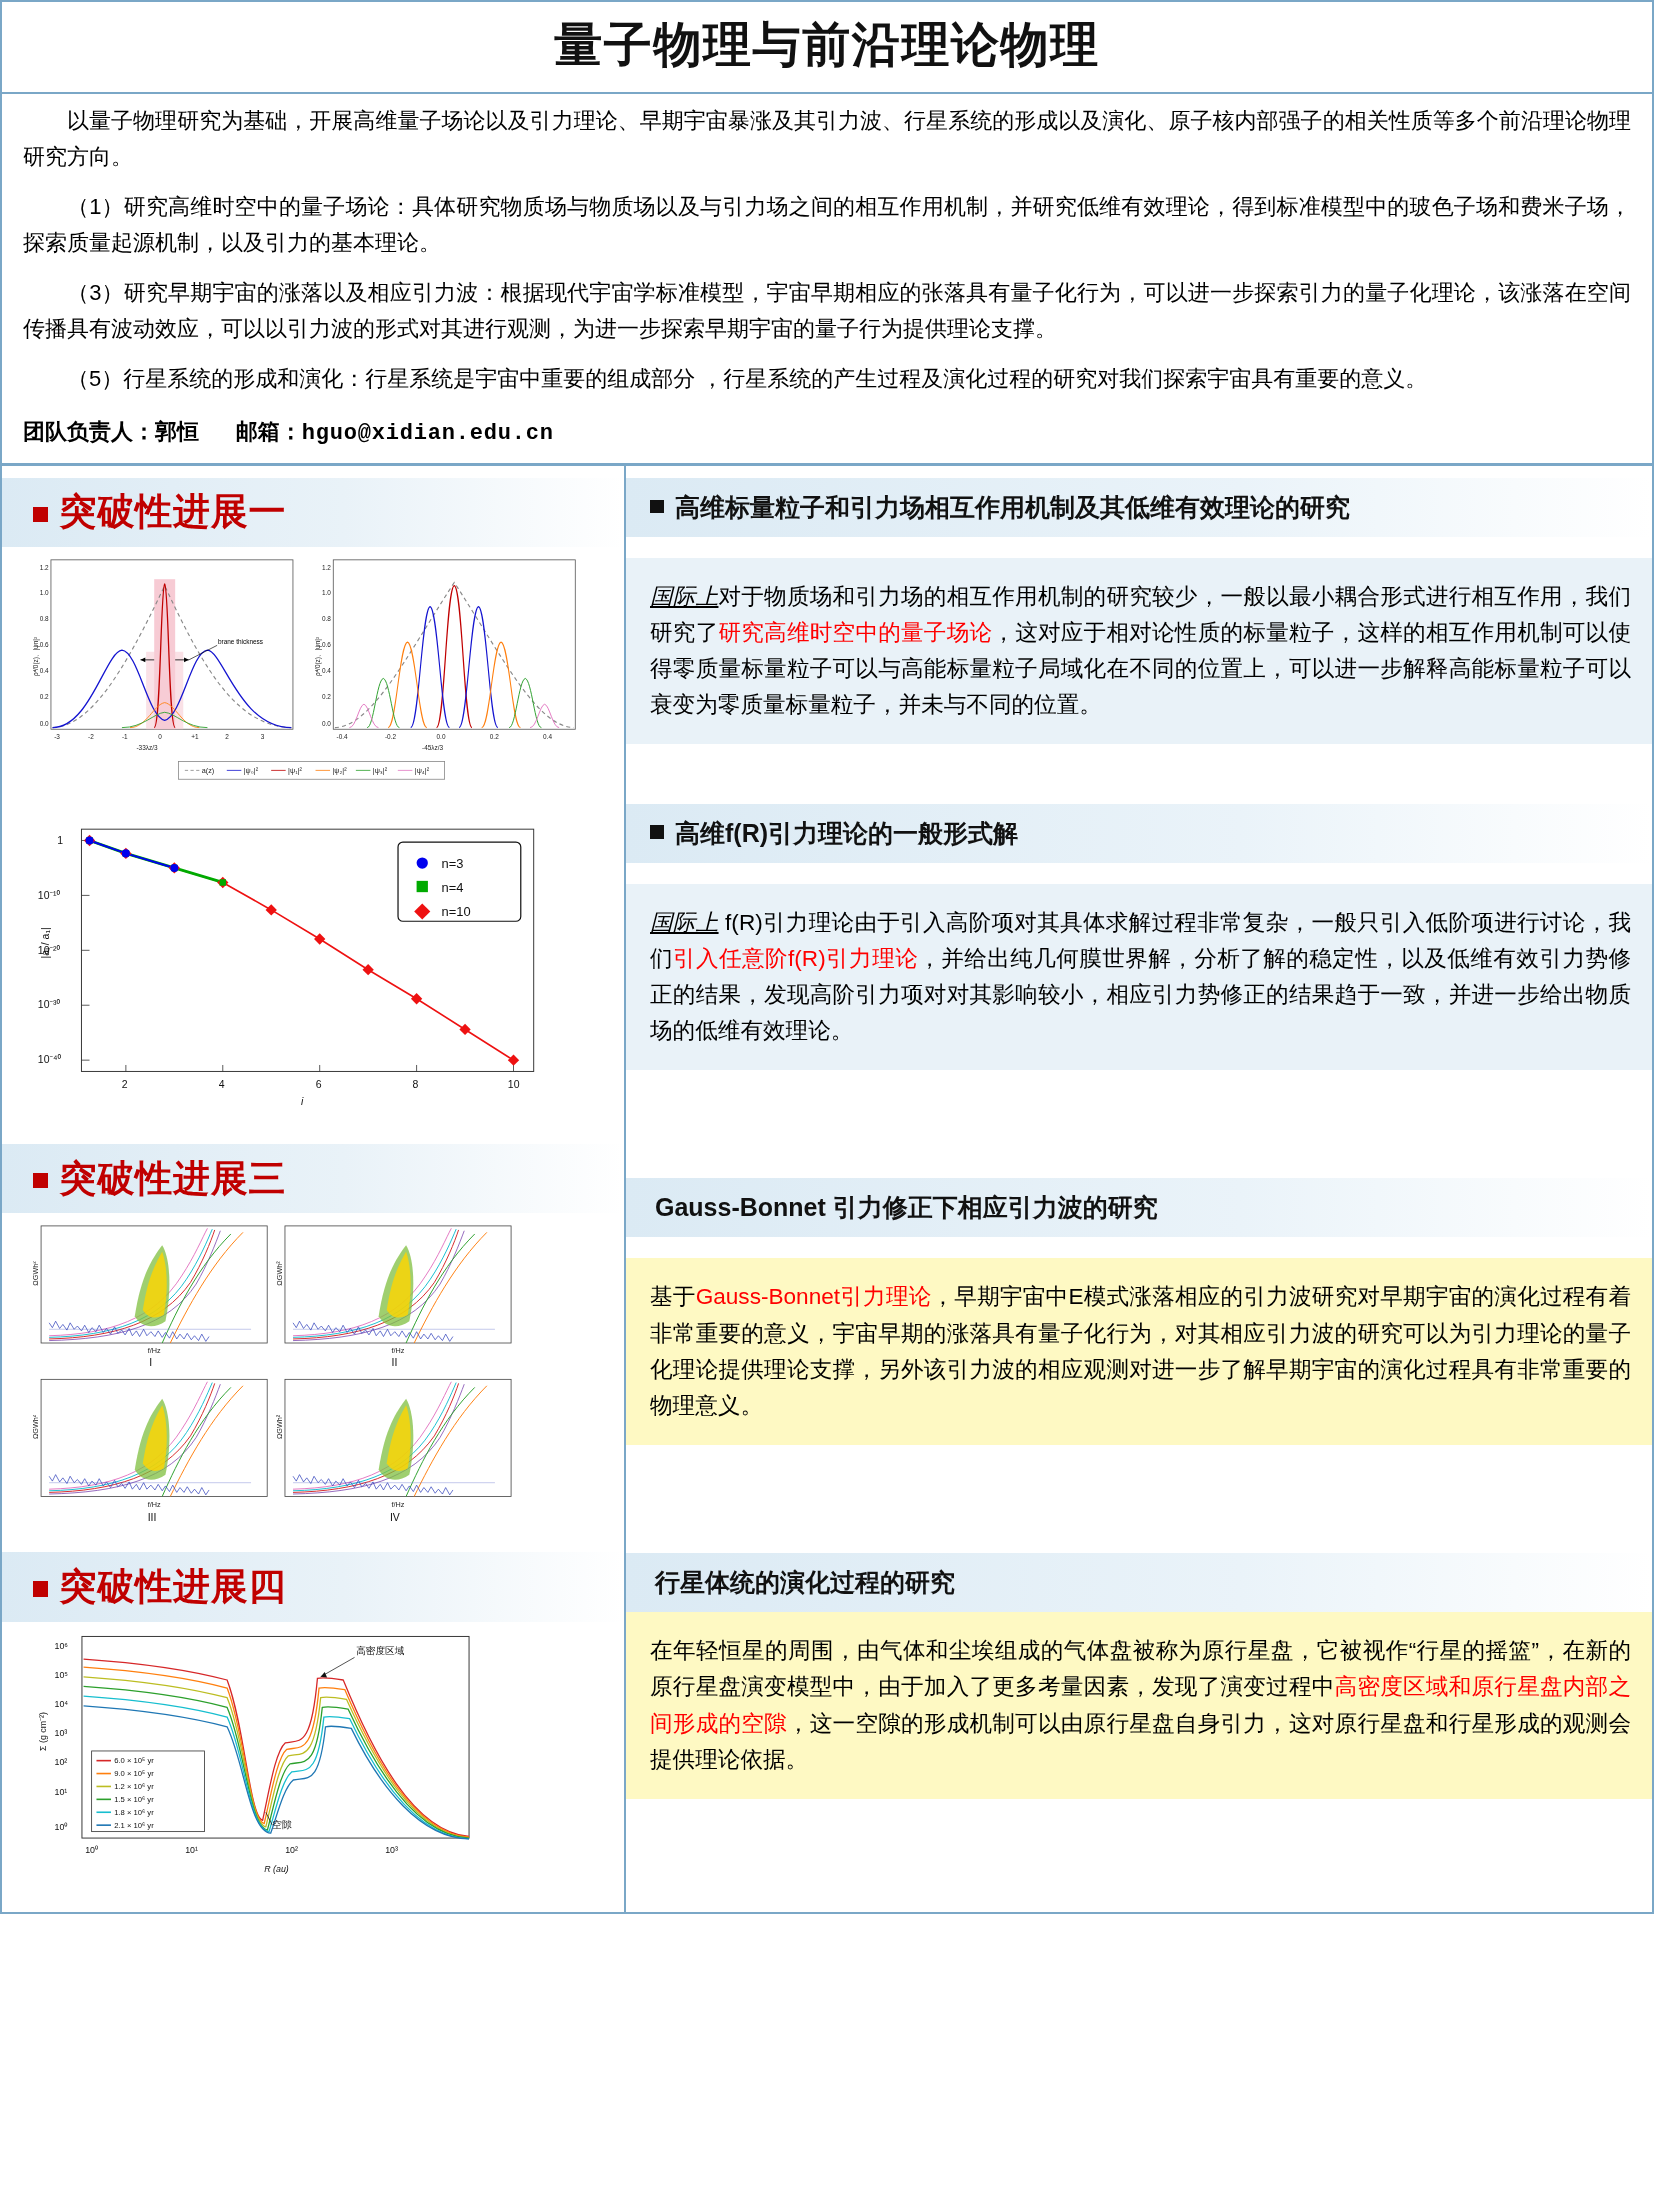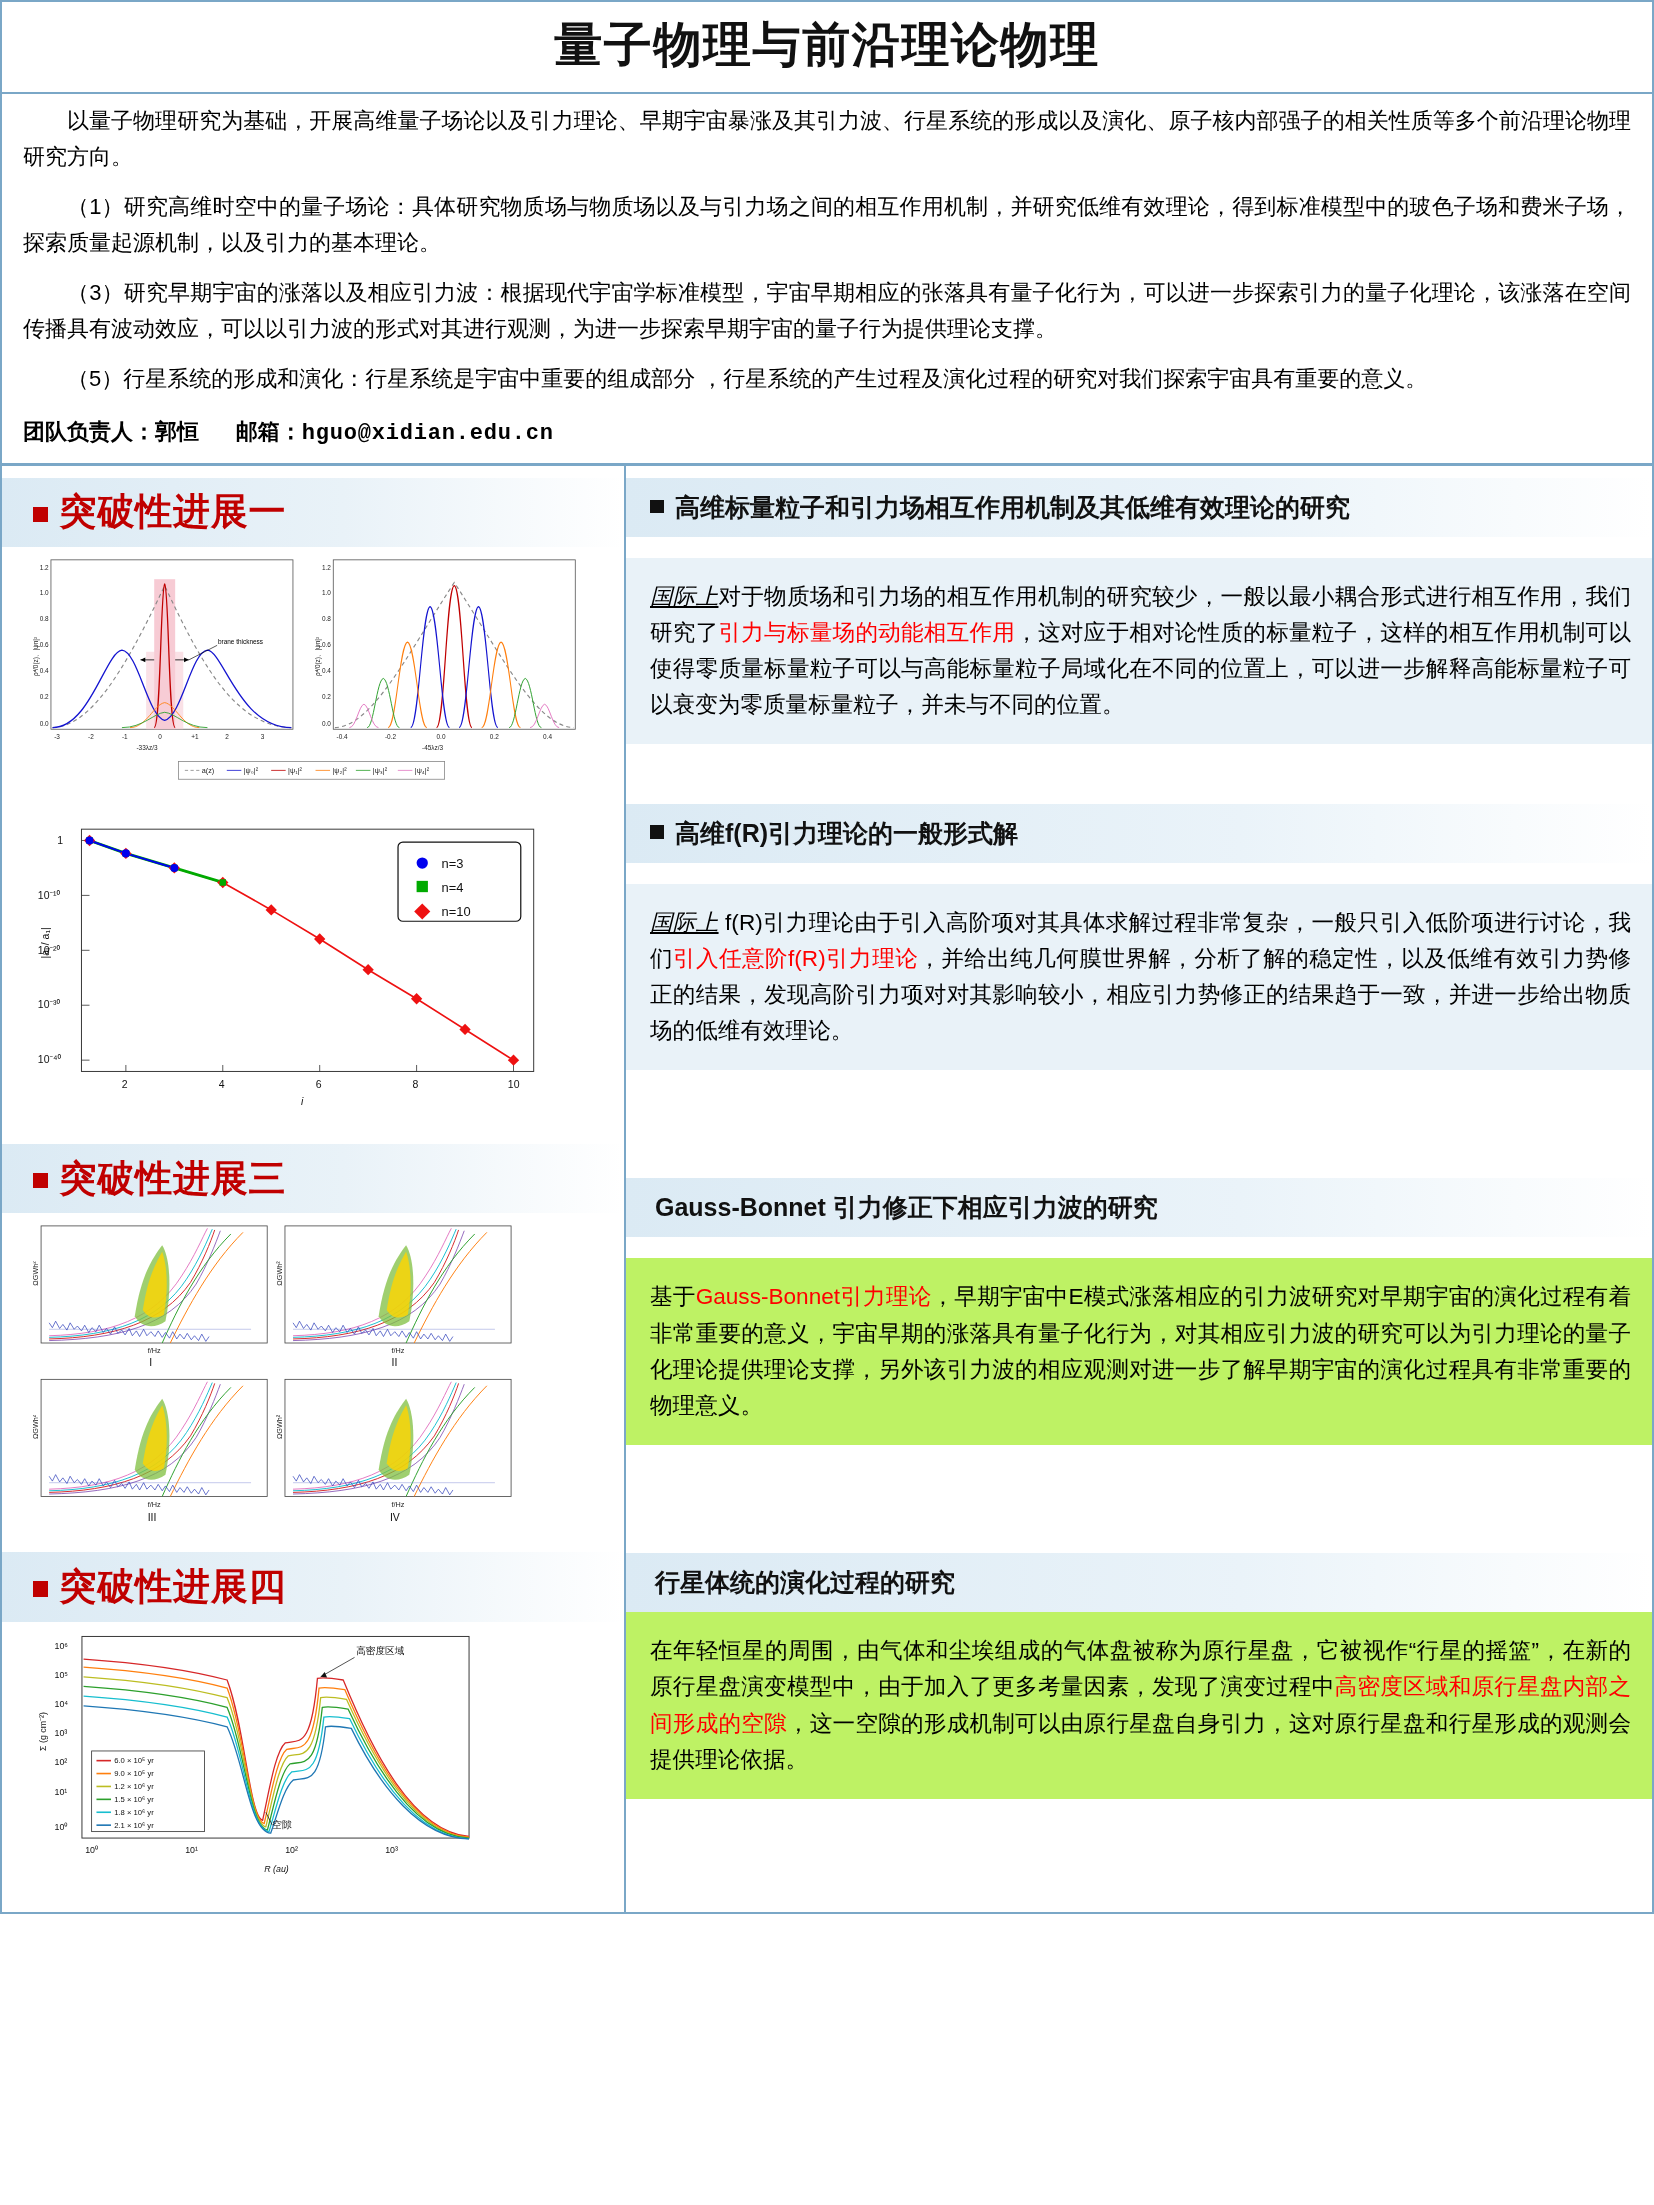--- a/index.html
+++ b/index.html
@@ -127,21 +127,21 @@
     padding-left: 29px;
   }
   .topic-body {
     background: #e9f2f8;
     padding: 21px 21px 21px 24px;
     font-size: 22.6px;
     line-height: 1.6;
     text-align: justify;
   }
   .topic-body.plain {
-    background: #bef264;
+    background: #fef9c3;
   }
   .topic-body .uline {
     text-decoration: underline;
     font-style: italic;
   }
   .hl {
     color: #ff0000;
   }
   .spacer-sm { height: 21px; }
   .spacer-md { height: 48px; }
@@ -450,21 +450,21 @@
     </div>
 
     <div class="col-right">
 
       <div class="topic">
         <div class="topic-header">
           <span class="sq"></span><span class="txt">高维标量粒子和引力场相互作用机制及其低维有效理论的研究</span>
         </div>
         <div class="spacer-sm"></div>
         <div class="topic-body">
-          <span class="uline">国际上</span><span>对于物质场和引力场的相互作用机制的研究较少，一般以最小耦合形式进行相互作用，我们研究了</span><span class="hl">引力与标量场的动能相互作用</span><span>，这对应于相对论性质的标量粒子，这样的相互作用机制可以使得零质量标量粒子可以与高能标量粒子局域化在不同的位置上，可以进一步解释高能标量粒子可以衰变为零质量标量粒子，并未与不同的位置。</span>
+          <span class="uline">国际上</span><span>对于物质场和引力场的相互作用机制的研究较少，一般以最小耦合形式进行相互作用，我们研究了</span><span class="hl">研究高维时空中的量子场论</span><span>，这对应于相对论性质的标量粒子，这样的相互作用机制可以使得零质量标量粒子可以与高能标量粒子局域化在不同的位置上，可以进一步解释高能标量粒子可以衰变为零质量标量粒子，并未与不同的位置。</span>
         </div>
       </div>
 
       <div class="spacer-md"></div>
 
       <div class="topic">
         <div class="topic-header">
           <span class="sq"></span><span class="txt">高维f(R)引力理论的一般形式解</span>
         </div>
         <div class="spacer-sm"></div>

